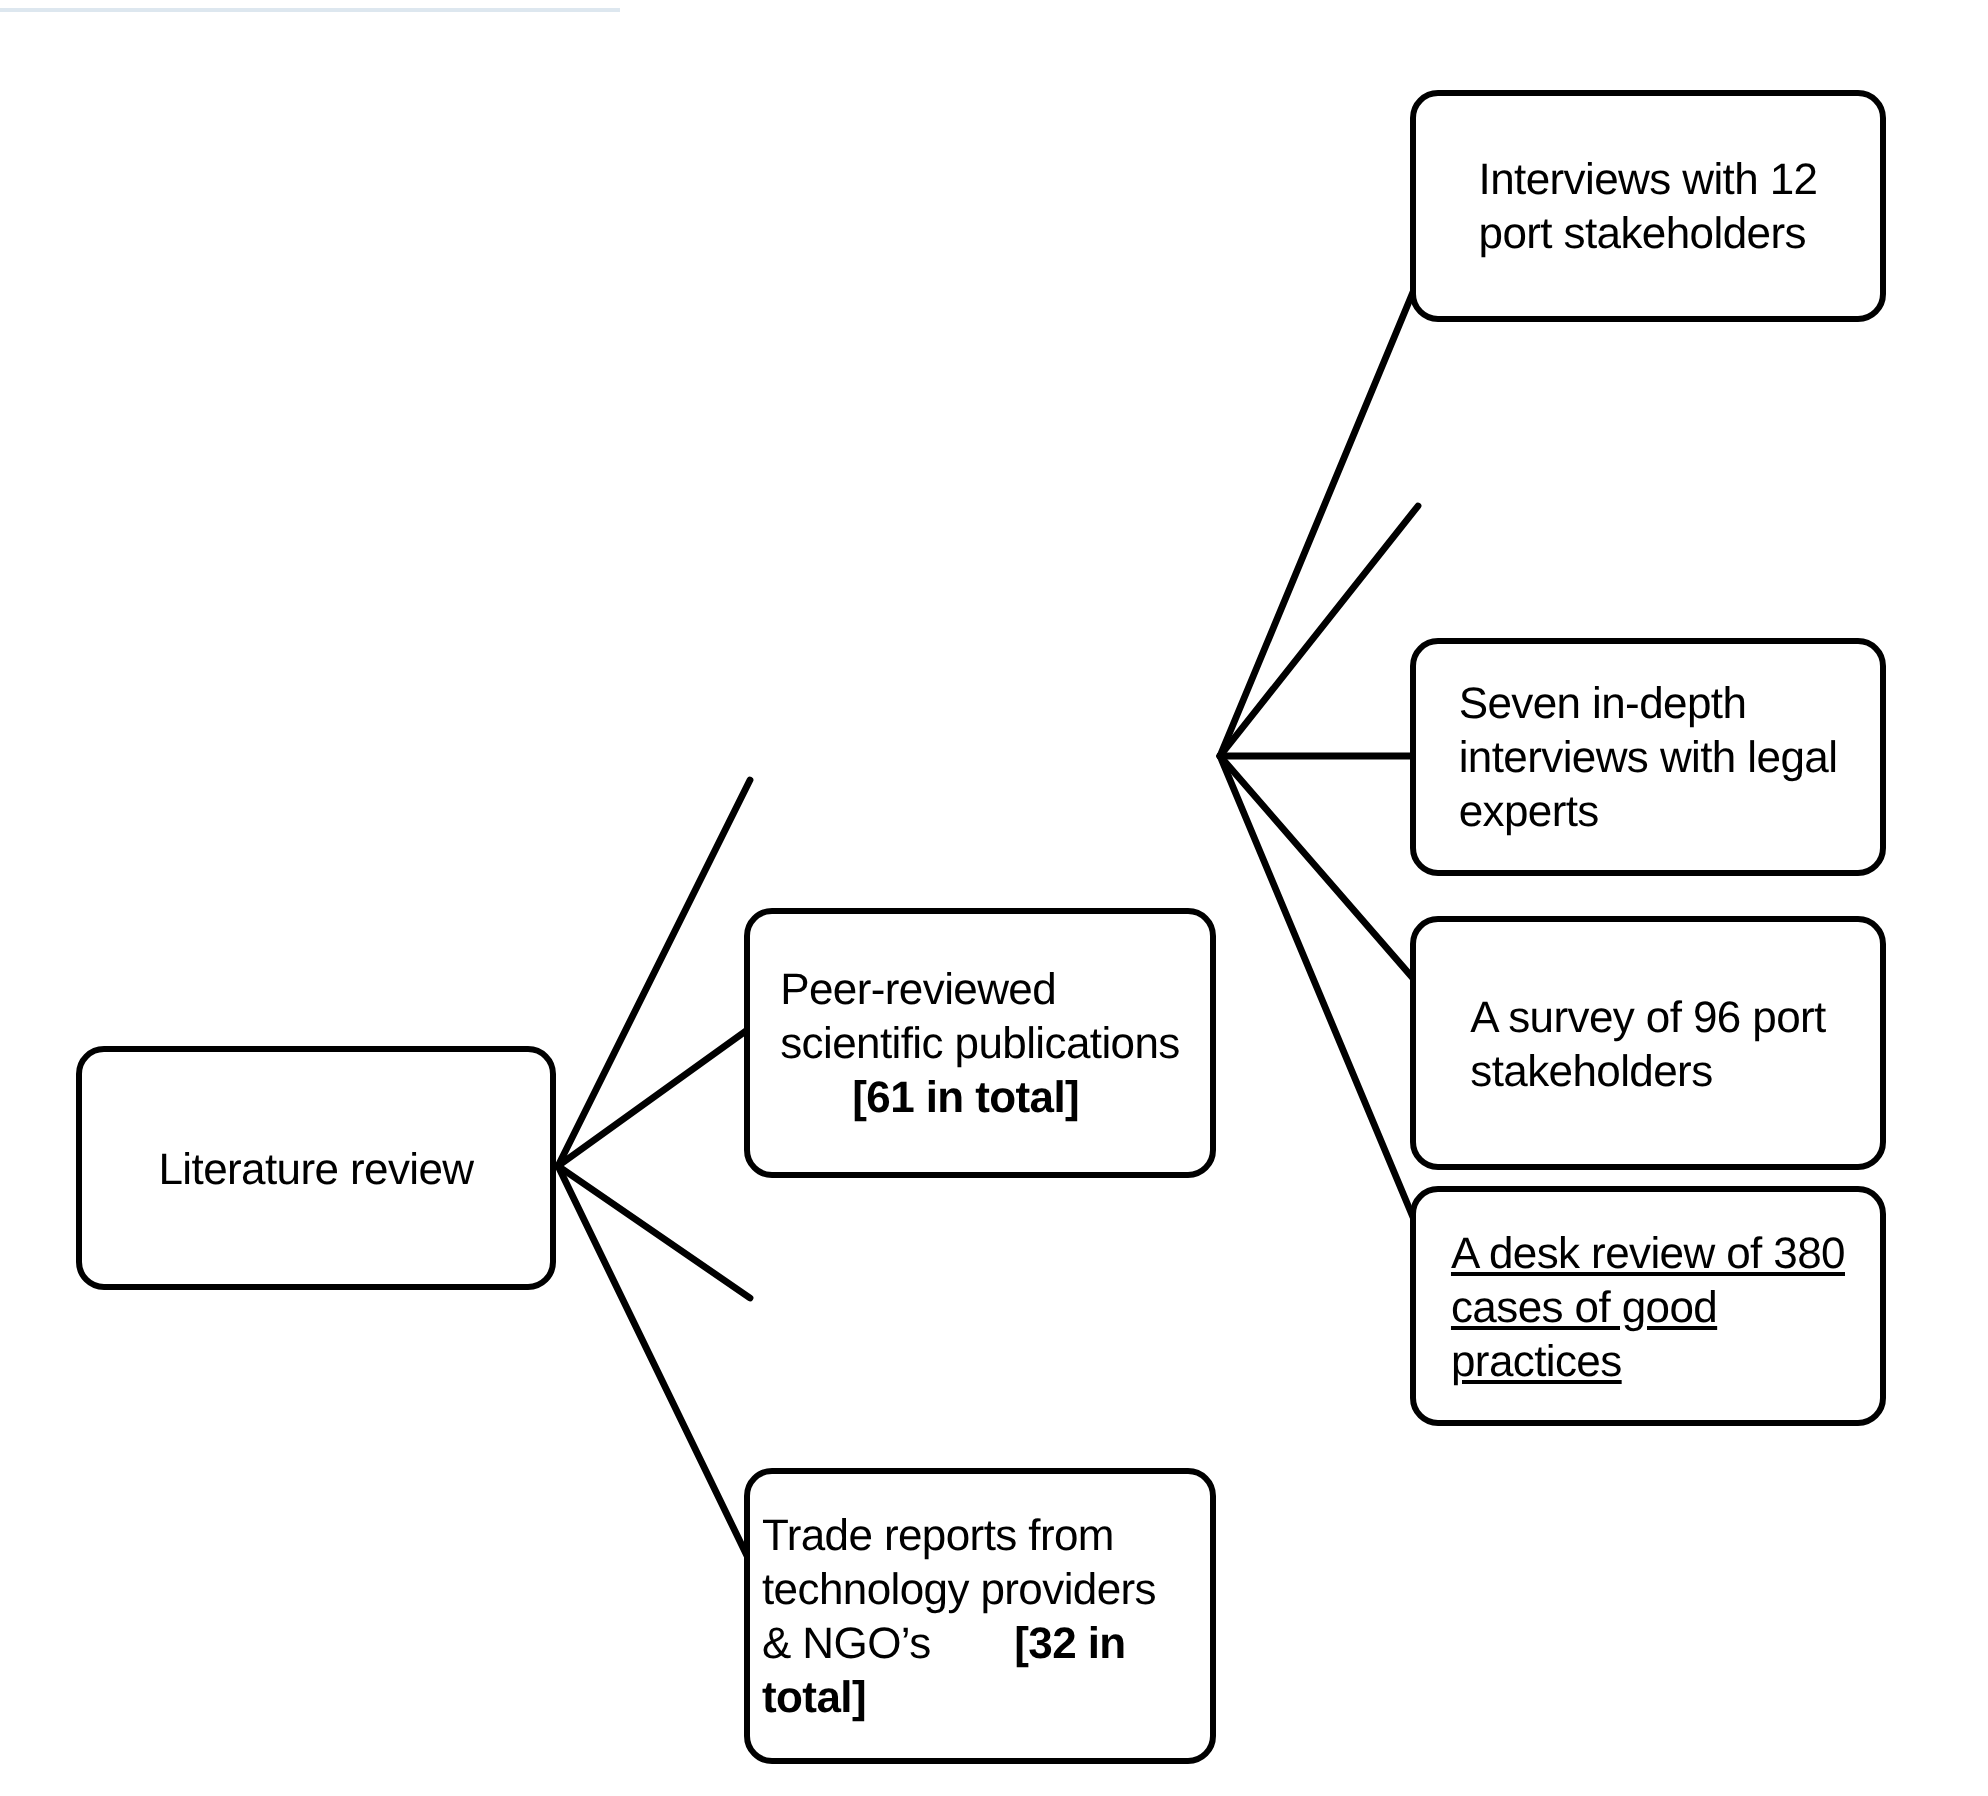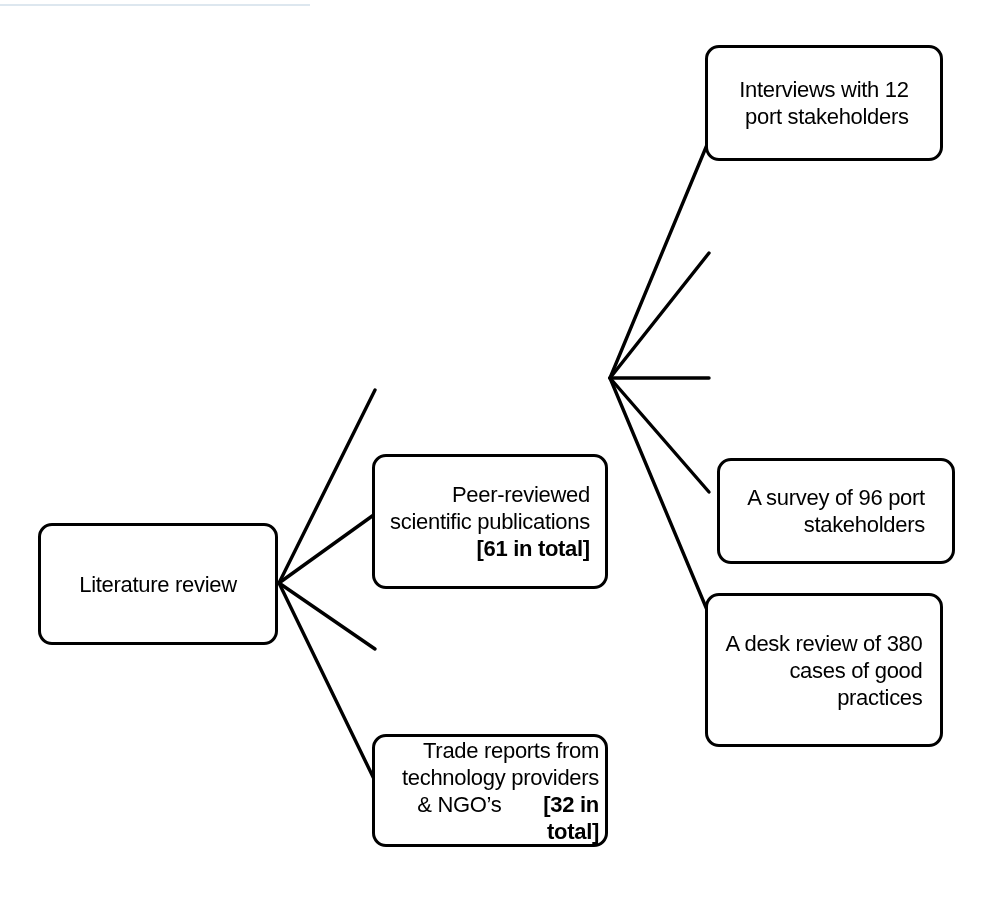--- a/index.html
+++ b/index.html
@@ -30,40 +30,40 @@
   }
   .box {
     position: absolute;
     box-sizing: border-box;
     background: #ffffff;
     border: 3.5px solid #000000;
     border-radius: 14px;
     display: flex;
     align-items: center;
     justify-content: center;
-    text-align: right;
+    text-align: left;
     padding: 20px 6px;
     font-size: 22px;
     line-height: 27px;
     letter-spacing: -0.3px;
   }
   .label { white-space: pre-line; }
   .label .seg-bold { font-weight: bold; margin-left: 36px; }
 
   
   #node-literature   { left: 38px;  top: 523px; width: 240px; height: 122px; }
   #node-study        { left: 372px; top: 320px; width: 236px; height: 118px; }
   #node-peer         { left: 372px; top: 454px; width: 236px; height: 135px; }
   #node-legislation  { left: 372px; top: 593px; width: 236px; height: 117px; }
-  #node-trade        { left: 372px; top: 734px; width: 236px; height: 113px; }
+  #node-trade        { left: 372px; top: 734px; width: 236px; height: 148px; }
   #node-interviews   { left: 705px; top: 45px;  width: 238px; height: 116px; }
   #node-opencall     { left: 705px; top: 183px; width: 238px; height: 116px; }
   #node-legal        { left: 705px; top: 319px; width: 238px; height: 119px; }
-  #node-survey       { left: 705px; top: 458px; width: 238px; height: 106px; margin-left: 12px; }
-  #node-desk         { left: 705px; top: 593px; width: 238px; height: 154px; }
+  #node-survey       { left: 705px; top: 458px; width: 238px; height: 127px; }
+  #node-desk         { left: 705px; top: 593px; width: 238px; height: 120px; text-decoration: underline; }
 </style>
 </head>
 <body>
 
 <div class="canvas">
 
   <div class="artifact-line"></div>
 
   <svg class="edges" viewBox="0 0 994 898" aria-hidden="true">
 
@@ -96,20 +96,25 @@
 technology providers
 &amp; NGO’s </span><span class="seg-bold">[32 in total]</span></span>
   </div>
 
   <div class="box" id="node-interviews">
     <span class="label"><span>Interviews with 12
 port stakeholders</span></span>
   </div>
 
 
+  <div class="box" id="node-legal">
+    <span class="label"><span>Seven in-depth
+interviews with legal
+experts</span></span>
+  </div>
 
   <div class="box" id="node-survey">
     <span class="label"><span>A survey of 96 port
 stakeholders</span></span>
   </div>
 
   <div class="box" id="node-desk">
     <span class="label"><span>A desk review of 380
 cases of good
 practices</span></span>

